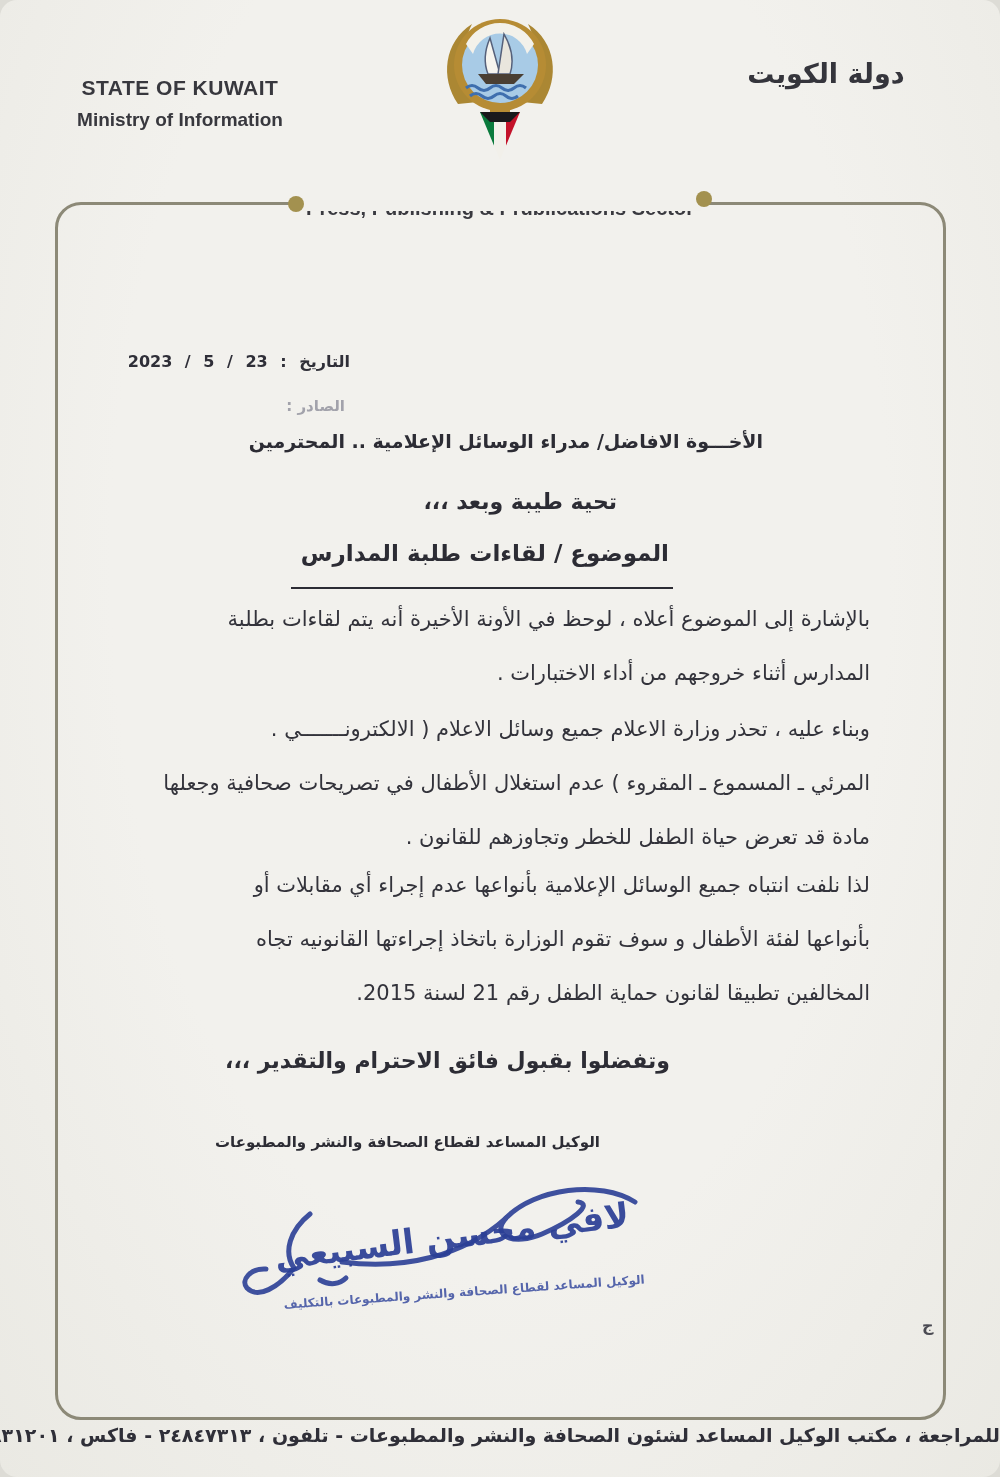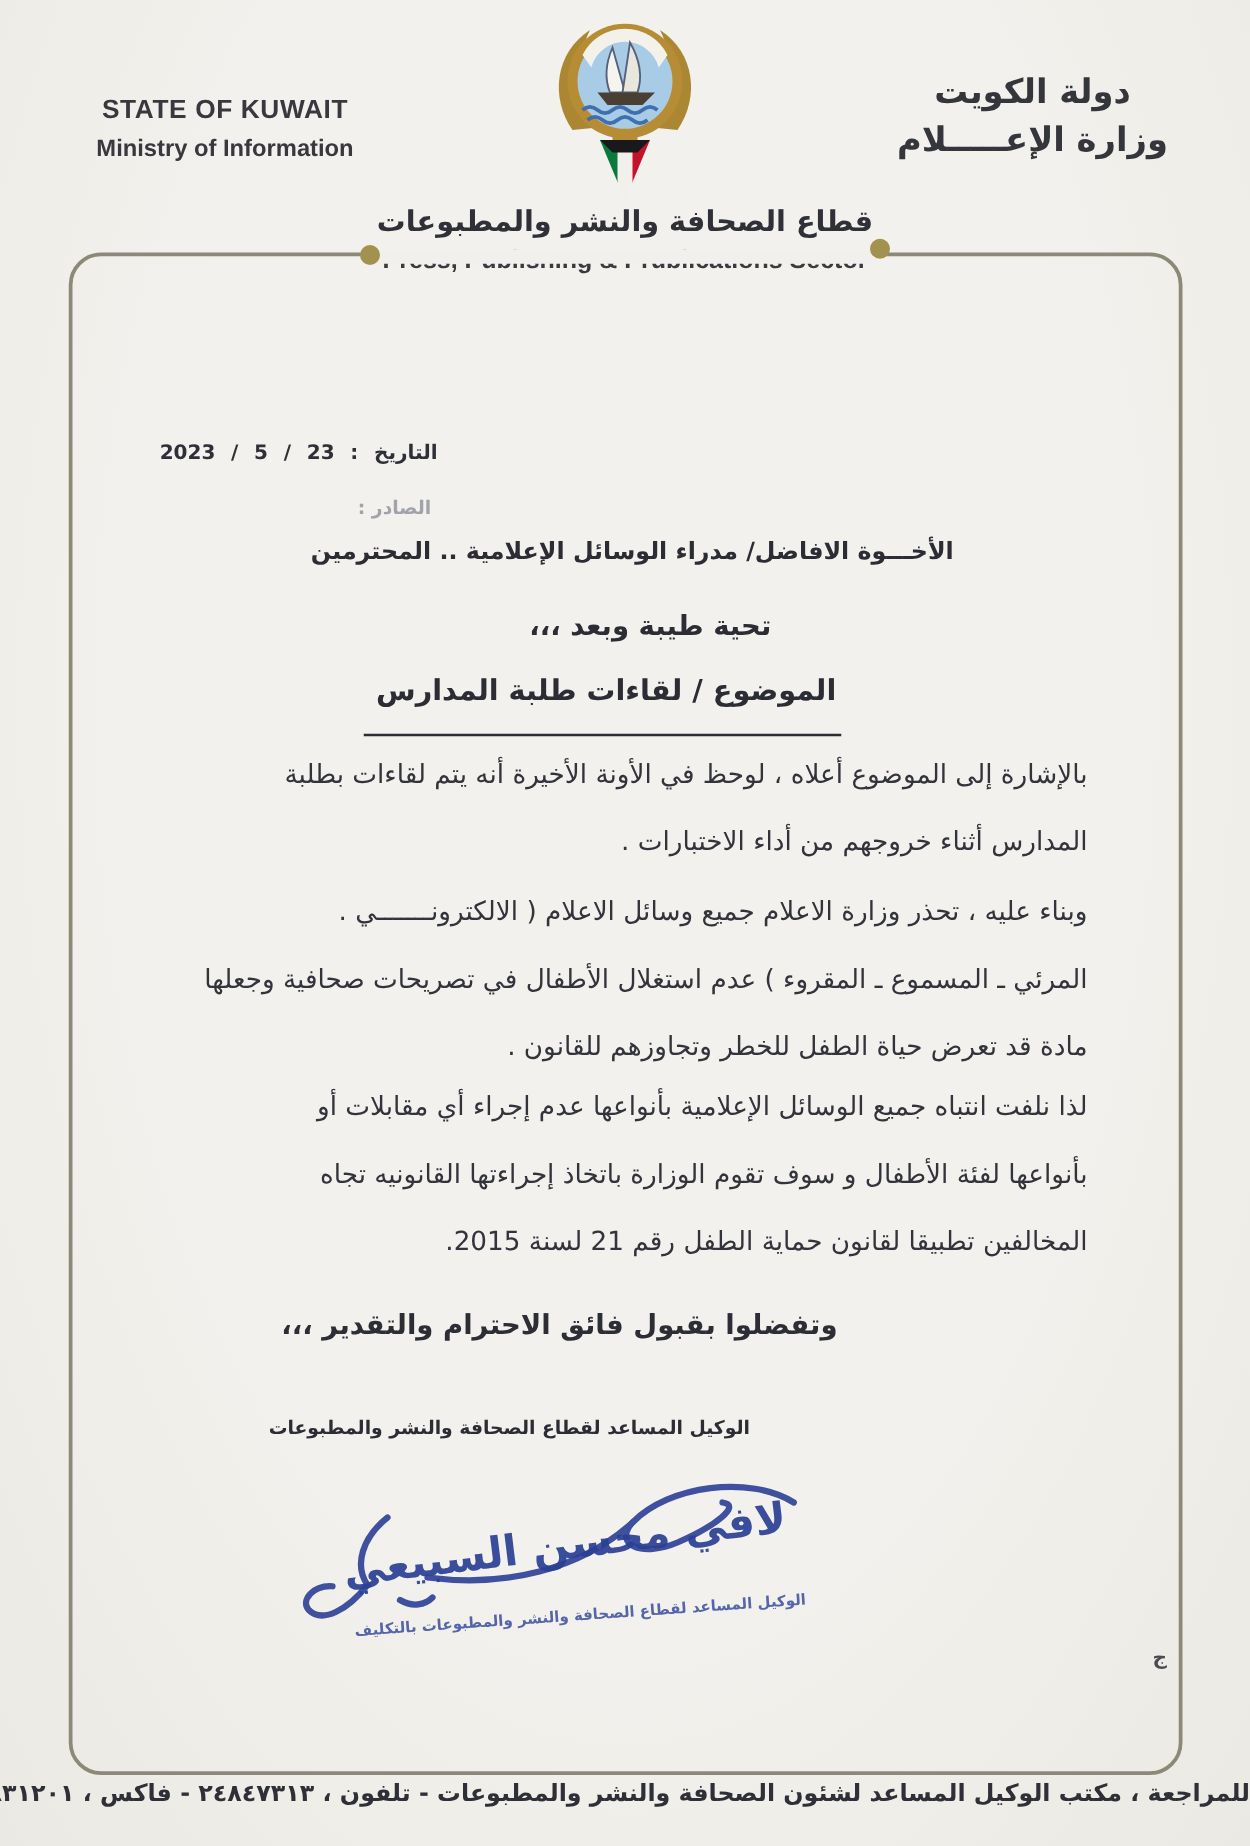--- a/index.html
+++ b/index.html
@@ -1,19 +1,19 @@
 <!DOCTYPE html>
 <html><head>
 <meta charset="utf-8">
 <style>
   html,body{margin:0;padding:0;background:#dddcd6;}
   .page{
     position:relative;width:1000px;height:1477px;margin:0 auto;
     background:radial-gradient(ellipse at 50% 38%, #f2f1ed 55%, #eae9e3 100%);
-    font-family:"DejaVu Sans",sans-serif;color:#33333b;overflow:hidden;
+    font-family:"DejaVu Sans",sans-serif;color:#33333b;overflow:hidden;border-radius:17px;
   }
   .en{font-family:"Liberation Sans","DejaVu Sans",sans-serif;}
   .rtl{direction:rtl;}
   .abs{position:absolute;}
   
   .hdr-en{left:58px;top:76px;width:244px;text-align:center;color:#38383e;}
   .hdr-en .l1{font-size:21px;font-weight:bold;letter-spacing:.5px;}
   .hdr-en .l2{font-size:19px;font-weight:bold;margin-top:9px;}
   .hdr-ar{left:698px;top:58px;width:256px;text-align:center;color:#35353c;}
   .hdr-ar .l1{font-size:27px;font-weight:bold;text-align:center;}
@@ -78,24 +78,22 @@
     <g clip-path="url(#sh)">
       <rect x="42" y="104" width="40" height="48" fill="#f2f0ea"></rect>
       <rect x="42" y="104" width="14" height="48" fill="#0a7a3c"></rect>
       <rect x="68" y="104" width="14" height="48" fill="#c3122a"></rect>
       <path d="M42,104 L82,104 L72,114 L52,114 Z" fill="#19191c"></path>
     </g>
   </svg>
 
   <div class="abs hdr-ar rtl">
     <div class="l1">دولة الكويت</div>
-    <div class="l2">وزارة الإعـــــلام</div>
   </div>
 
-  <div class="abs sector-ar rtl">قطاع الصحافة والنشر والمطبوعات</div>
   <div class="abs sector-en en">Press, Publishing &amp; Prublications Sector</div>
 
   <div class="abs frame">
     <div class="frame-gap"></div>
   </div>
   <div class="abs dot left"></div>
   <div class="abs dot right"></div>
 
   <div class="abs date-line rtl">
     <span>التاريخ :</span>

